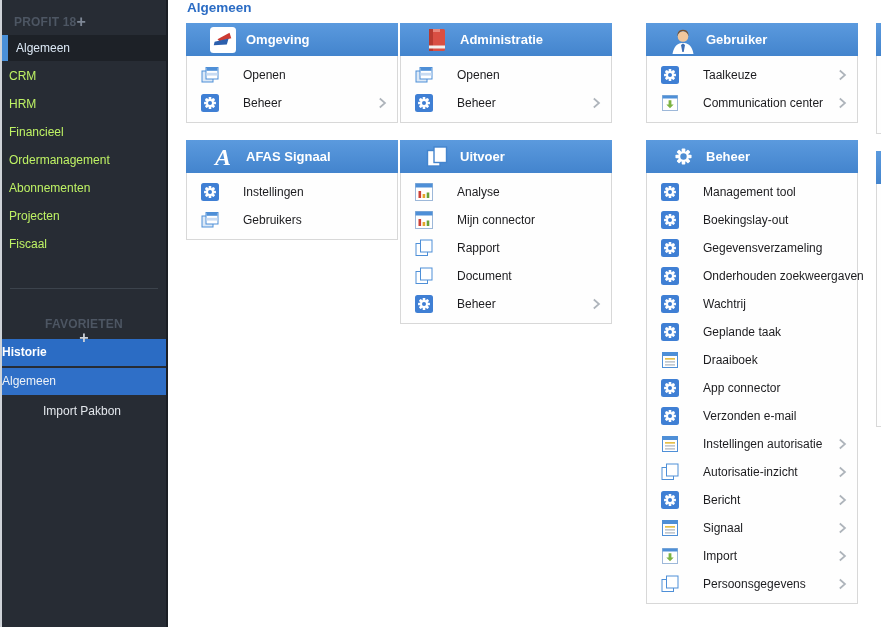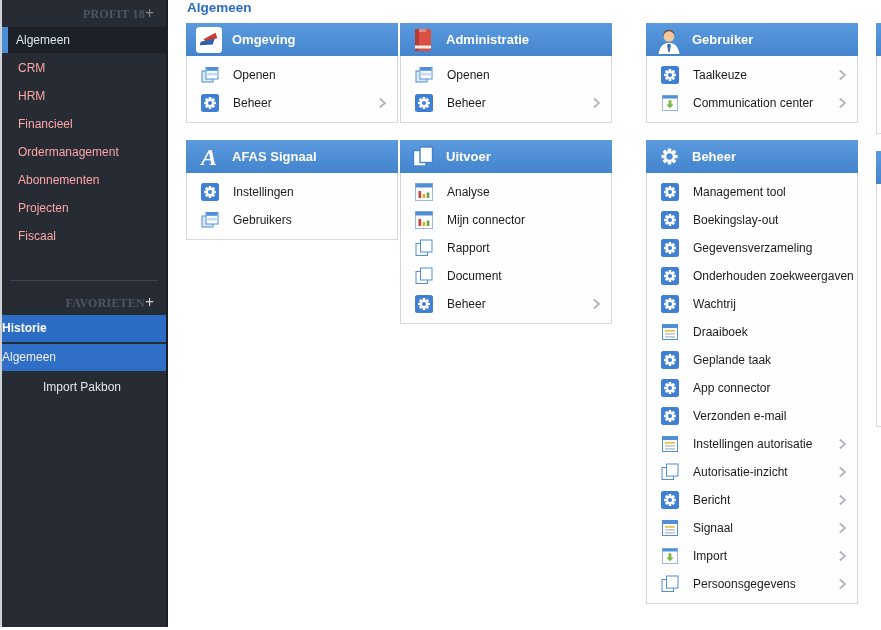--- a/index.html
+++ b/index.html
@@ -9,33 +9,33 @@
     font-family:"Liberation Sans", sans-serif;
     -webkit-font-smoothing:antialiased;
   }
   
   .sidebar{
     position:absolute;left:0;top:0;width:168px;height:627px;
     background:#272c34;box-sizing:border-box;
     border-left:2px solid #cfd3d8;border-right:2px solid #1b1f25;
   }
   .side-header{
-    display:flex;align-items:center;justify-content:flex-end;
-    padding:4px 12px 2px 12px;height:20px;font-family:Liberation Serif, serif;
+    display:flex;align-items:center;justify-content:flex-start;
+    padding:12px 12px 2px 12px;height:20px;
   }
   .side-header .sec-label{
     color:#4d5663;font-weight:bold;font-size:12px;letter-spacing:.2px;
   }
   .side-header .plus{
     color:#7e8795;font-size:16px;font-weight:bold;line-height:14px;cursor:pointer;
   }
   .side-header.fav .plus{color:#ccd2da;}
   .nav-item{
-    height:28px;line-height:28px;padding-left:16px;
-    color:#fca5a5;font-size:12px;cursor:pointer;white-space:nowrap;
+    height:28px;line-height:28px;padding-left:7px;
+    color:#bef264;font-size:12px;cursor:pointer;white-space:nowrap;
   }
   .nav-item.selected{
     height:26px;line-height:26px;margin:1px 0;
     background:#1d2127;border-left:6px solid #4a90d9;padding-left:8px;
     color:#dce8f5;
   }
   .divider{height:1px;background:#3c434c;margin:30px 8px 0 8px;}
   .fav-item{
     height:27px;line-height:27px;font-size:12px;cursor:pointer;
     color:#e3e7ec;white-space:nowrap;
@@ -46,33 +46,33 @@
   
   .page-title{
     position:absolute;left:187px;top:0px;
     font-size:13.5px;font-weight:bold;color:#2b6cc4;
   }
   .col{position:absolute;top:23px;width:212px;}
   .col1{left:186px;} .col2{left:400px;} .col3{left:646px;} .col4{left:876px;}
   .card{margin-bottom:17px;background:#fff;}
   .card-header{
     height:33px;background:linear-gradient(#5b9ade,#4384cd);
-    display:flex;align-items:center;padding-left:9px;cursor:pointer;
+    display:flex;align-items:center;padding-left:23px;cursor:pointer;
   }
   .card-header .hicon{
     width:28px;height:28px;display:flex;align-items:center;justify-content:center;flex:none;
   }
   .card-header .ctitle{
     color:#ffffff;font-weight:bold;font-size:13px;margin-left:9px;white-space:nowrap;
   }
   .card-body{
     border:1px solid #d8d8d8;border-top:none;padding:5px 0;background:#fefefe;
   }
   .menu-row{
-    height:28px;display:flex;align-items:center;padding:0 10px 0 14px;cursor:pointer;
+    height:28px;display:flex;align-items:center;padding:0 10px 0 14px;cursor:pointer;gap:10px;
   }
   .menu-row .icon{width:18px;height:18px;flex:none;display:flex;align-items:center;justify-content:center;}
   .menu-row .label{margin-left:14px;font-size:12px;color:#1c1c1f;flex:1;white-space:nowrap;}
   .menu-row .chev{flex:none;display:flex;align-items:center;}
   .afas-a{color:#fff;font-weight:bold;font-style:italic;font-size:24px;line-height:24px;font-family:"Liberation Serif", serif;}
 </style>
 </head>
 <body>
 
 <div class="sidebar">
@@ -84,21 +84,21 @@
       <div class="nav-item selected">Algemeen</div>
       <div class="nav-item">CRM</div>
       <div class="nav-item">HRM</div>
       <div class="nav-item">Financieel</div>
       <div class="nav-item">Ordermanagement</div>
       <div class="nav-item">Abonnementen</div>
       <div class="nav-item">Projecten</div>
       <div class="nav-item">Fiscaal</div>
     </div>
   <div class="divider"></div>
-  <div class="side-header fav" style="margin-top:8px;">
+  <div class="side-header fav" style="margin-top:16px;flex-direction:column;">
     <span class="sec-label">FAVORIETEN</span>
     <span class="plus">+</span>
   </div>
   <div id="fav-items">
       <div class="fav-item active">Historie</div>
       <div class="fav-item selected">Algemeen</div>
       <div class="fav-item normal">Import Pakbon</div>
     </div>
 </div>
 
@@ -493,20 +493,39 @@
                 <circle r="2.6" fill="#3f7fd4"></circle>
               </g>
             </svg>
           </span>
     <span class="label">Wachtrij</span>
 
   </div>
         <div class="menu-row">
     <span class="icon">
             <svg width="18" height="18" viewBox="0 0 18 18">
+              <rect width="18" height="18" rx="2.5" fill="#3f7fd4"></rect>
+              <g transform="translate(9,9) scale(0.78)">
+                <g fill="#ffffff">
+                  <circle r="5"></circle>
+                  <rect x="-1.7" y="-7.6" width="3.4" height="15.2" rx="0.7"></rect>
+                  <rect x="-7.6" y="-1.7" width="15.2" height="3.4" rx="0.7"></rect>
+                  <rect x="-1.7" y="-7.6" width="3.4" height="15.2" rx="0.7" transform="rotate(45)"></rect>
+                  <rect x="-7.6" y="-1.7" width="15.2" height="3.4" rx="0.7" transform="rotate(45)"></rect>
+                </g>
+                <circle r="2.6" fill="#3f7fd4"></circle>
+              </g>
+            </svg>
+          </span>
+    <span class="label">Geplande taak</span>
+
+  </div>
+        <div class="menu-row">
+    <span class="icon">
+            <svg width="18" height="18" viewBox="0 0 18 18">
               <rect x="1.5" y="1.5" width="15" height="15" fill="#ffffff" stroke="#4e8fd7"></rect>
               <rect x="1.5" y="1.5" width="15" height="3.5" fill="#4e8fd7"></rect>
               <rect x="4" y="7" width="10" height="1.7" fill="#e5c04a"></rect>
               <rect x="4" y="10" width="10" height="1.7" fill="#c3c9cf"></rect>
               <rect x="4" y="13" width="10" height="1.7" fill="#c3c9cf"></rect>
             </svg>
           </span>
     <span class="label">Draaiboek</span>
 
   </div>
@@ -519,39 +538,20 @@
                   <circle r="5"></circle>
                   <rect x="-1.7" y="-7.6" width="3.4" height="15.2" rx="0.7"></rect>
                   <rect x="-7.6" y="-1.7" width="15.2" height="3.4" rx="0.7"></rect>
                   <rect x="-1.7" y="-7.6" width="3.4" height="15.2" rx="0.7" transform="rotate(45)"></rect>
                   <rect x="-7.6" y="-1.7" width="15.2" height="3.4" rx="0.7" transform="rotate(45)"></rect>
                 </g>
                 <circle r="2.6" fill="#3f7fd4"></circle>
               </g>
             </svg>
           </span>
-    <span class="label">Geplande taak</span>
-
-  </div>
-        <div class="menu-row">
-    <span class="icon">
-            <svg width="18" height="18" viewBox="0 0 18 18">
-              <rect width="18" height="18" rx="2.5" fill="#3f7fd4"></rect>
-              <g transform="translate(9,9) scale(0.78)">
-                <g fill="#ffffff">
-                  <circle r="5"></circle>
-                  <rect x="-1.7" y="-7.6" width="3.4" height="15.2" rx="0.7"></rect>
-                  <rect x="-7.6" y="-1.7" width="15.2" height="3.4" rx="0.7"></rect>
-                  <rect x="-1.7" y="-7.6" width="3.4" height="15.2" rx="0.7" transform="rotate(45)"></rect>
-                  <rect x="-7.6" y="-1.7" width="15.2" height="3.4" rx="0.7" transform="rotate(45)"></rect>
-                </g>
-                <circle r="2.6" fill="#3f7fd4"></circle>
-              </g>
-            </svg>
-          </span>
     <span class="label">App connector</span>
 
   </div>
         <div class="menu-row">
     <span class="icon">
             <svg width="18" height="18" viewBox="0 0 18 18">
               <rect width="18" height="18" rx="2.5" fill="#3f7fd4"></rect>
               <g transform="translate(9,9) scale(0.78)">
                 <g fill="#ffffff">
                   <circle r="5"></circle>

